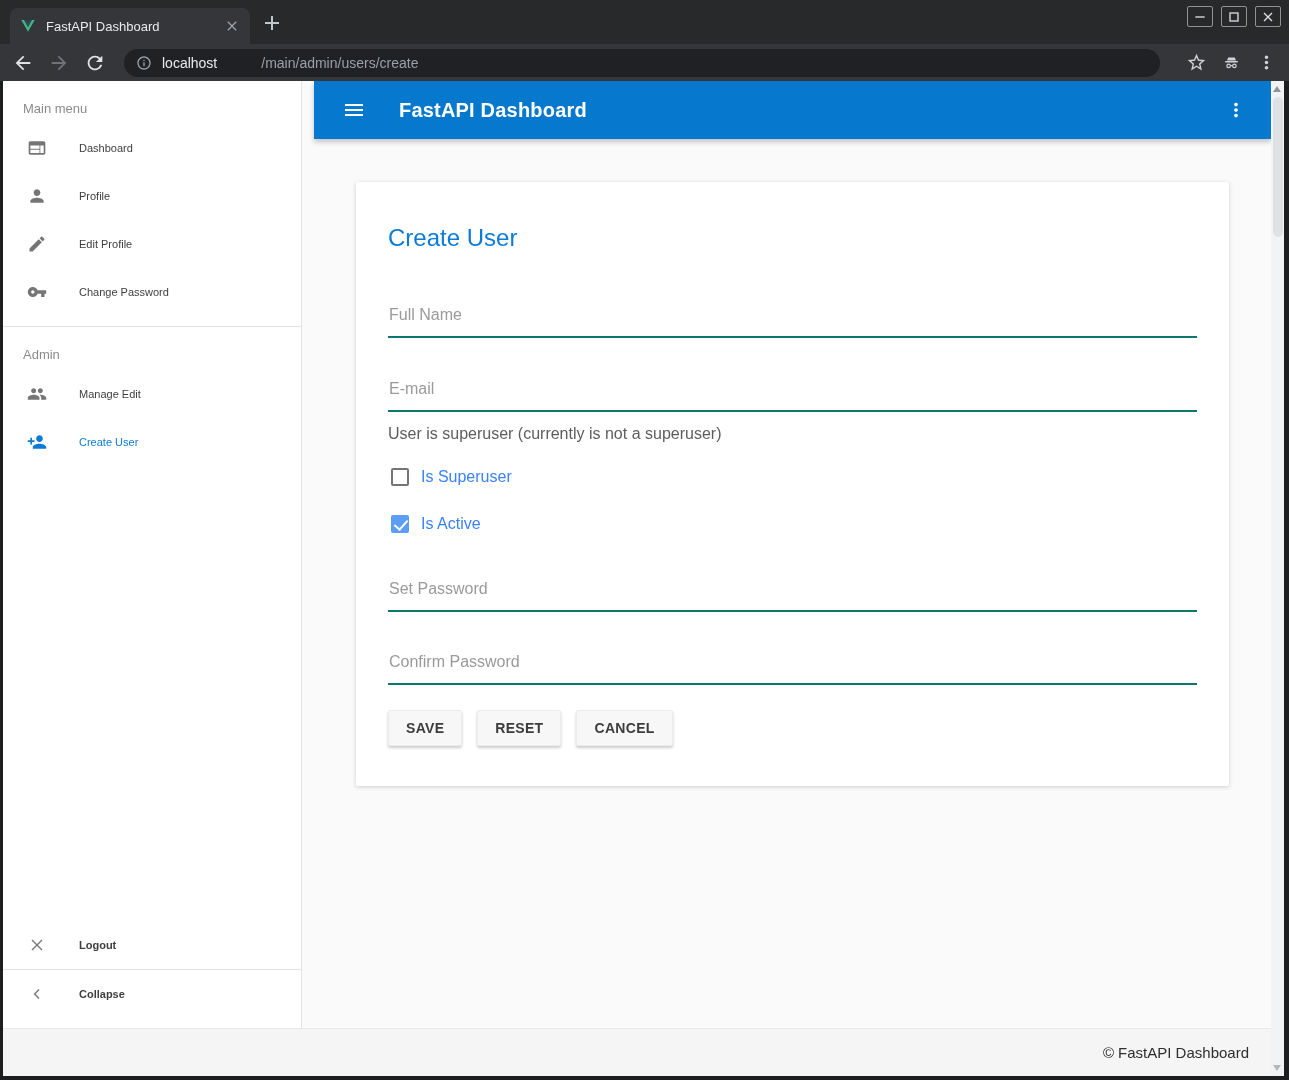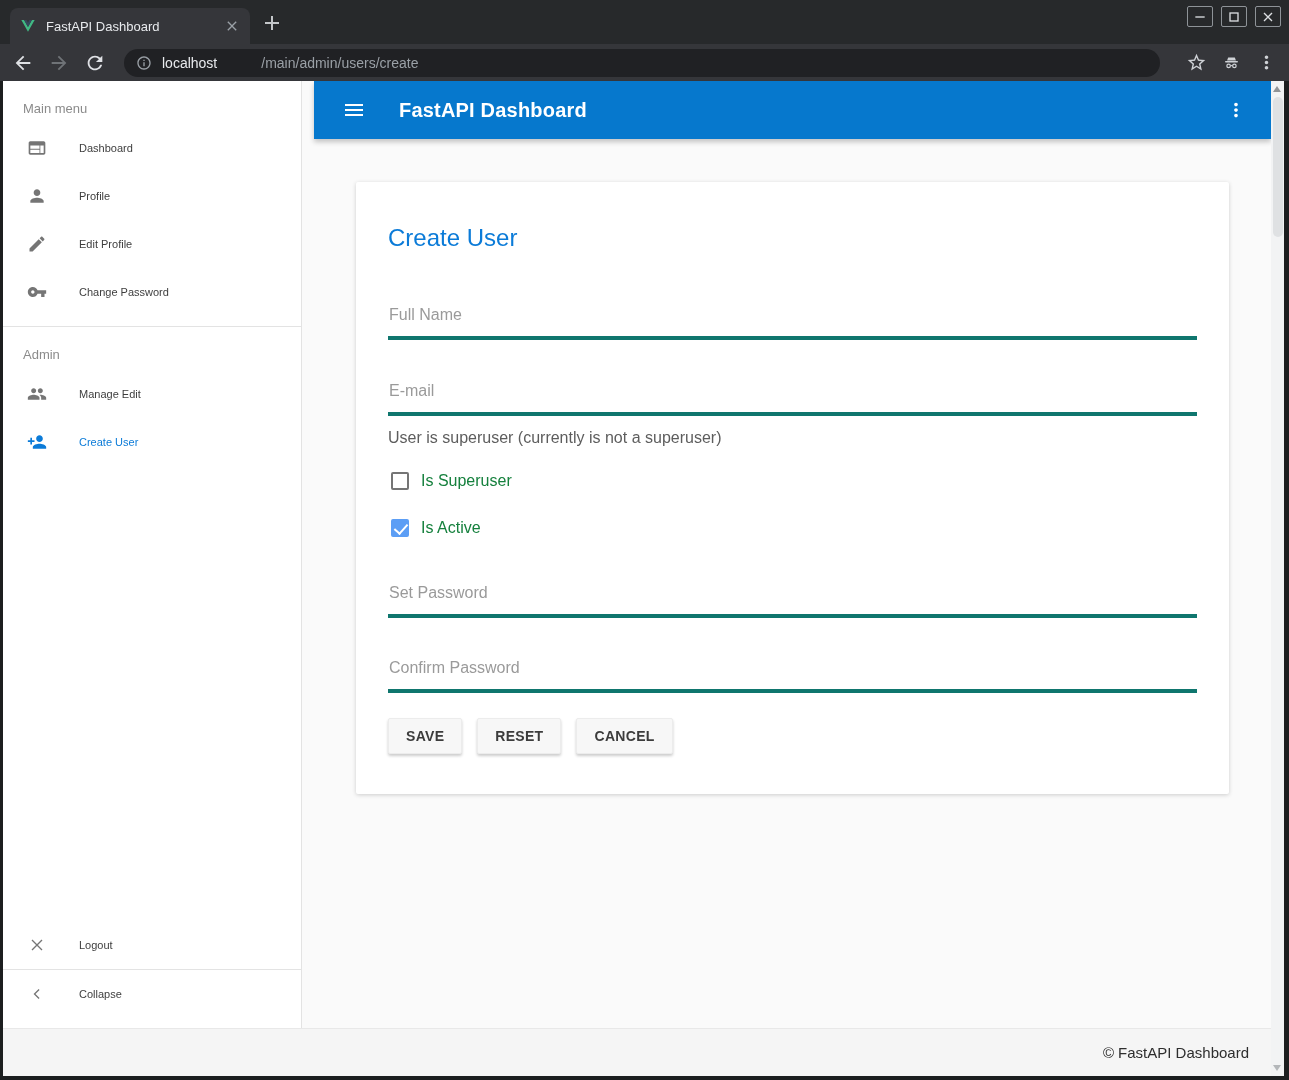--- a/index.html
+++ b/index.html
@@ -42,47 +42,47 @@
   .sidebar { width:299px; background:#fff; border-right:1px solid #e3e3e3; display:flex;
              flex-direction:column; justify-content:space-between; z-index:2; }
   .side-label { margin:20px 0 8px 20px; font-size:13px; color:#8b8b8b; }
   .nav-item { height:48px; display:flex; align-items:center; padding-left:24px; cursor:pointer; }
   .nav-item .n-ic { width:20px; height:20px; color:#757575; flex:none; }
   .nav-item .n-label { margin-left:32px; font-size:11px; color:#3e3e3e; }
   .nav-item.active .n-ic { color:#0b7bd8; }
   .nav-item.active .n-label { color:#0b7bd8; }
   .divider { height:1px; background:#e3e3e3; }
   .side-top .divider { margin-top:10px; }
-  .side-bottom { padding-bottom:10px; }
+  .side-bottom { padding-bottom:10px;font-weight:bold; }
 
   
   .main { flex:1; position:relative; background:#fafafa; padding-right:13px; min-width:0; }
   .appbar { height:58px; background:#0678cd; display:flex; align-items:center; padding:0 24px 0 28px;
             box-shadow:0 3px 5px rgba(0,0,0,.22); position:relative; z-index:1; }
   .hamburger { width:24px; height:24px; color:#fff; }
   .appbar-title { margin-left:33px; font-size:20px; font-weight:bold; color:#fff; letter-spacing:.2px; }
   .appbar-spacer { flex:1; }
   .appbar-dots { width:22px; height:22px; color:#fff; }
 
   .card { margin:43px 42px 0; background:#fff; border-radius:2px;
           box-shadow:0 1px 4px rgba(0,0,0,.18); padding:42px 32px 40px; }
   .form-title { font-size:24px; color:#0b7bd8; font-weight:400; margin-bottom:54px; }
-  .text-field { display:block; width:100%; border:none; border-bottom:4px solid #0f766e; background:transparent;
+  .text-field { display:block; width:100%; border:none; border-bottom:2px solid #0f766e; background:transparent;
                 font-size:16px; color:#c2410c; padding:0 0 12px 1px; outline:none; font-family:inherit; }
   .text-field::placeholder { color:#9a9a9a; opacity:1; }
   .mb42 { margin-bottom:42px; } .mb41 { margin-bottom:41px; } .mb22 { margin-bottom:13px; }
   .hint { font-size:16px; color:#5d5d5d; margin-bottom:25px; }
   .cb-row { display:flex; align-items:center; }
   .cb-row.first { margin-bottom:29px; }
   .cb-row.second { margin-bottom:47px; }
   .cb { width:18px; height:18px; border:2px solid #757575; border-radius:2px; margin-left:3px; position:relative; }
   .cb.checked { background:#5c9ef5; border-color:#5c9ef5; }
   .cb.checked::after { content:""; position:absolute; left:4px; top:0px; width:6px; height:11px;
                        border:solid #fff; border-width:0 2px 2px 0; transform:rotate(42deg); }
-  .cb-label { margin-left:12px; font-size:16px; color:#15803d; }
+  .cb-label { margin-left:12px; font-size:16px; color:#3b82f6; }
   .btn-row { margin-top:25px; display:flex; }
   .btn { height:36px; padding:0 17px; margin-right:15px; background:#f7f7f7; border:1px solid #ececec;
          border-radius:2px; box-shadow:0 2px 3px rgba(0,0,0,.2); font-size:14px; font-weight:bold;
          color:#3c3c3c; letter-spacing:.3px; font-family:inherit; cursor:pointer; }
 
   
   .footer { height:48px; background:#f5f5f5; border-top:1px solid #e8e8e8; display:flex;
             align-items:center; justify-content:flex-end; padding-right:35px; }
   .footer-text { font-size:15px; color:#2e2e2e; }
 

